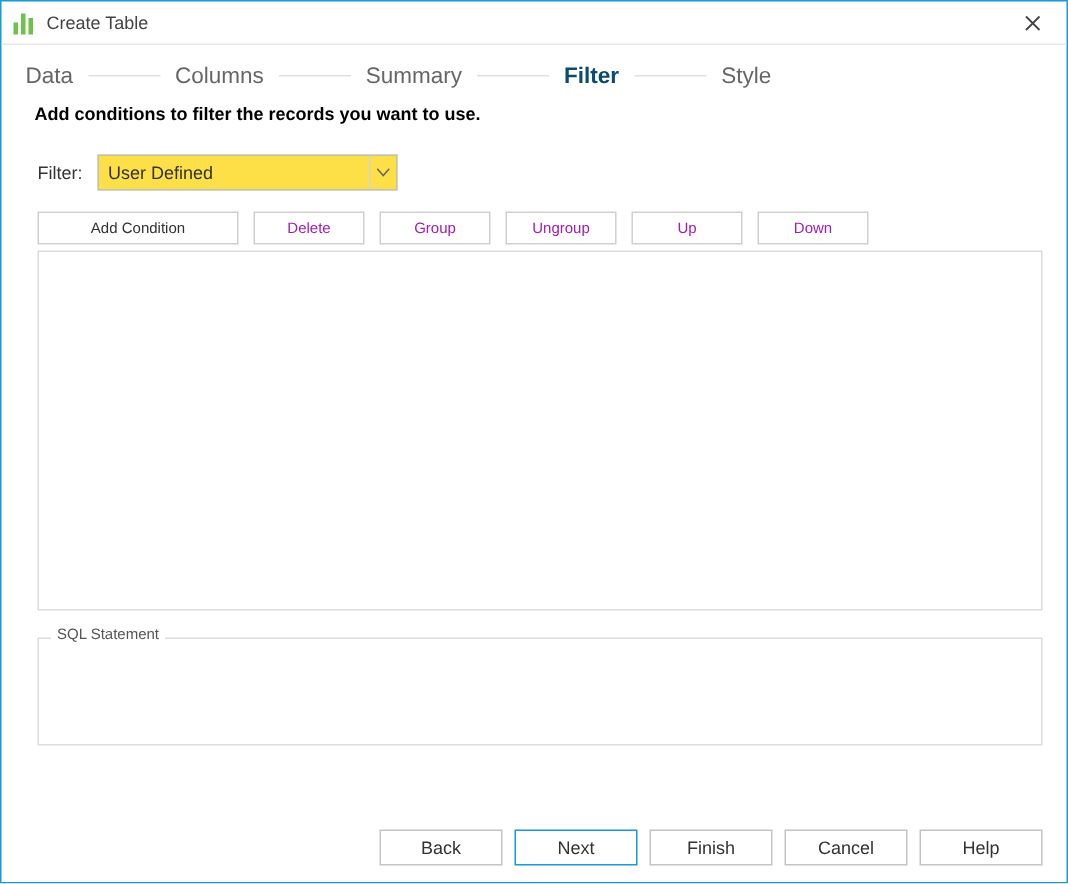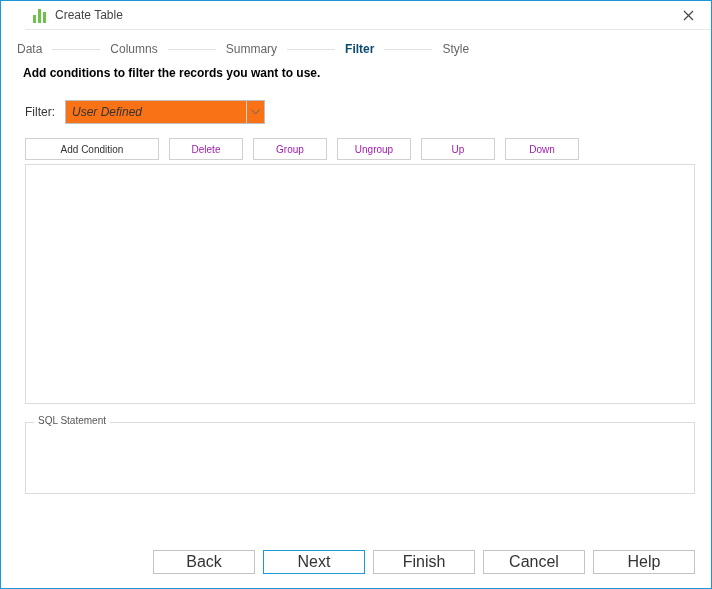--- a/index.html
+++ b/index.html
@@ -18,21 +18,20 @@
     flex-direction: column;
     background: #fff;
   }
   
   .titlebar {
     height: 30px;
     display: flex;
     align-items: center;
     padding: 0 8px 0 8px;
     border-bottom: 1px solid #e8e8e8;
-    margin-left: 24px;
   }
   .titlebar .app-icon {
     width: 16px; height: 16px;
     display: flex; align-items: flex-end; gap: 2px;
     margin-right: 6px;
   }
   .app-icon span {
     display: inline-block;
     width: 3px;
     background: #6cc24a;
@@ -53,21 +52,21 @@
   }
   .close-icon svg { width: 11px; height: 11px; }
 
   
   .steps {
     display: flex;
     align-items: center;
     padding: 12px 16px 6px 16px;
   }
   .step {
-    font-size: 12px;
+    font-size: 15px;
     color: #666;
     white-space: nowrap;
   }
   .step.active { color: #0c4a6e; font-weight: 600; }
   .connector {
     flex: 0 0 48px;
     height: 1px;
     background: #e0e0e0;
     margin: 0 10px;
   }
@@ -90,27 +89,26 @@
     display: flex;
     align-items: center;
     gap: 10px;
     margin-bottom: 14px;
   }
   .filter-label { color: #333; }
   .select {
     width: 200px;
     height: 24px;
     border: 1px solid #bfbfbf;
-    background: #f97316;
+    background: #fde047;
     display: flex;
     align-items: center;
     padding: 0 6px;
     position: relative;
     cursor: pointer;
-    font-style: italic;
   }
   .select .sel-text { flex: 1; color: #333; }
   .select .chev {
     width: 18px; height: 100%;
     display: flex; align-items: center; justify-content: center;
     border-left: 1px solid #d4d4d4;
     margin-right: -6px;
   }
   .select .chev svg { width: 9px; height: 6px; }
 
@@ -163,26 +161,26 @@
   }
 
   
   .footer {
     padding: 12px 16px 14px 16px;
     display: flex;
     justify-content: flex-end;
     gap: 8px;
   }
   .fbtn {
-    width: 102px;
+    width: 82px;
     height: 24px;
     border: 1px solid #c4c4c4;
     background: #fff;
     color: #333;
-    font-size: 16px;
+    font-size: 12px;
     display: inline-flex;
     align-items: center;
     justify-content: center;
     cursor: pointer;
     margin-top: 44px;
   }
   .fbtn.primary {
     border: 1px solid #1a99d6;
   }
 </style>

